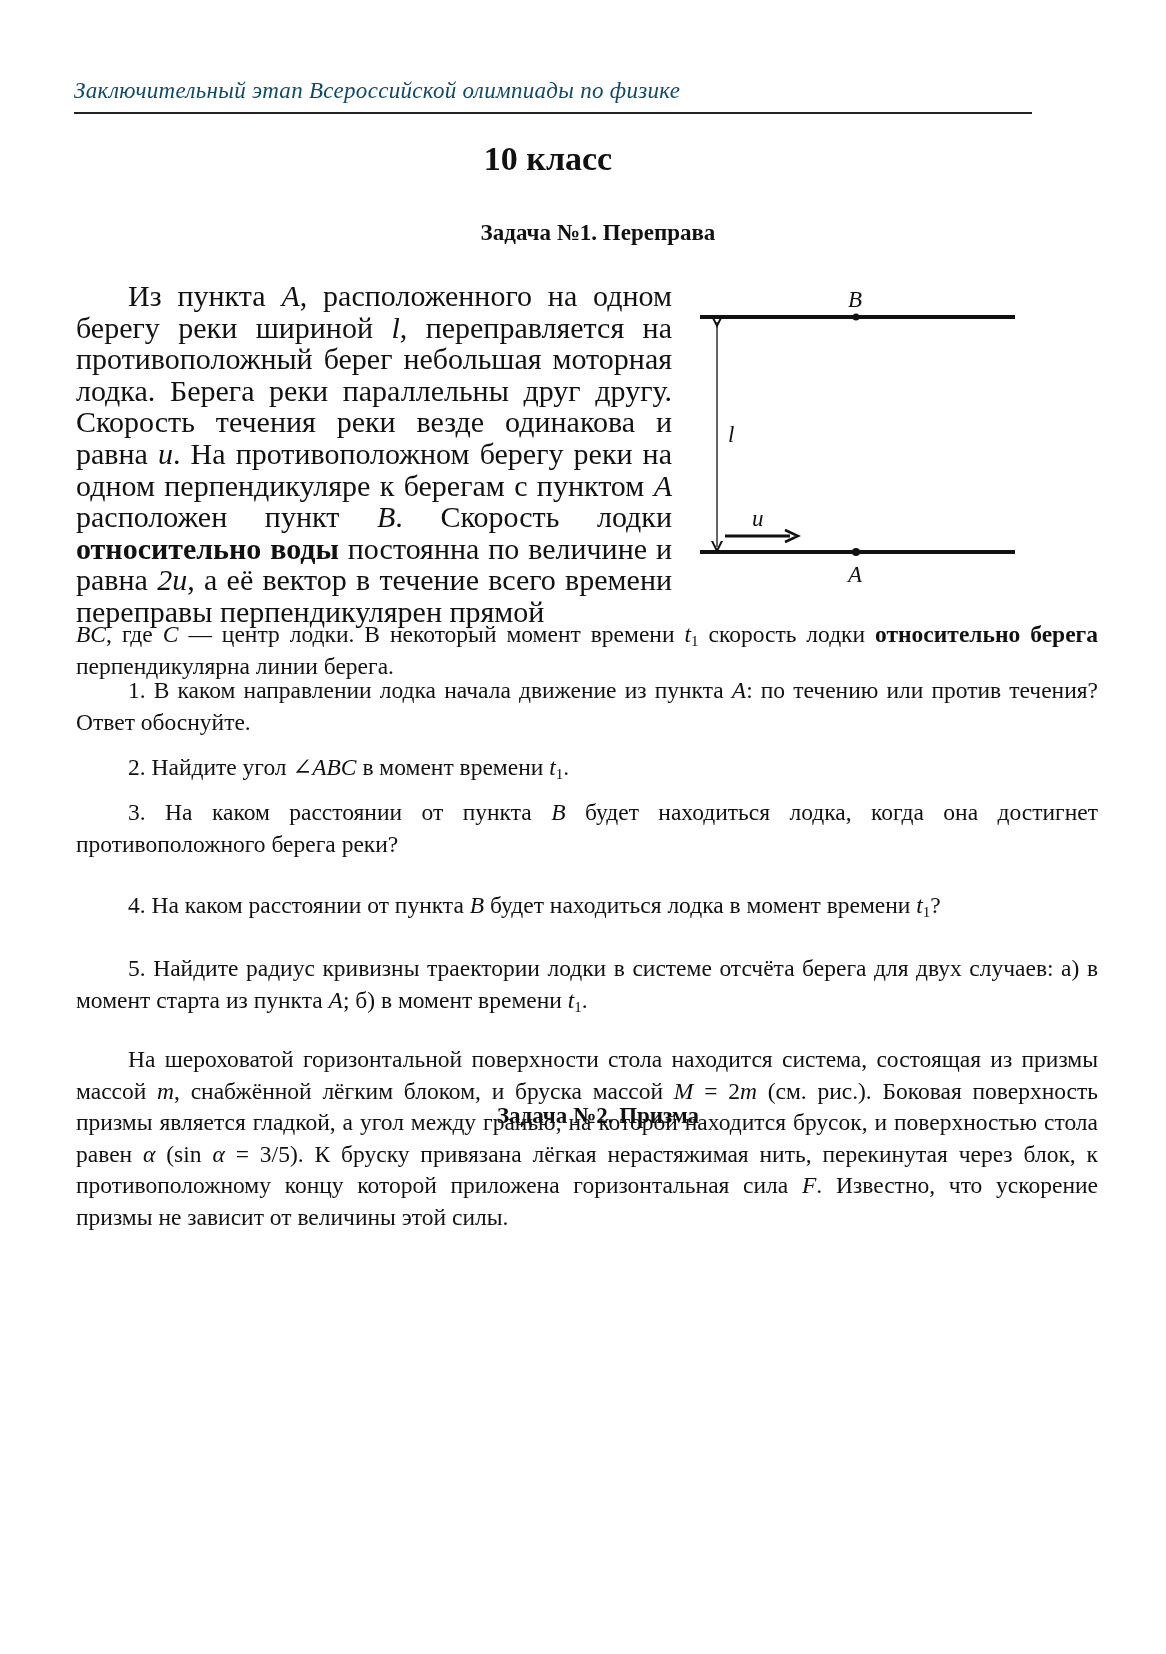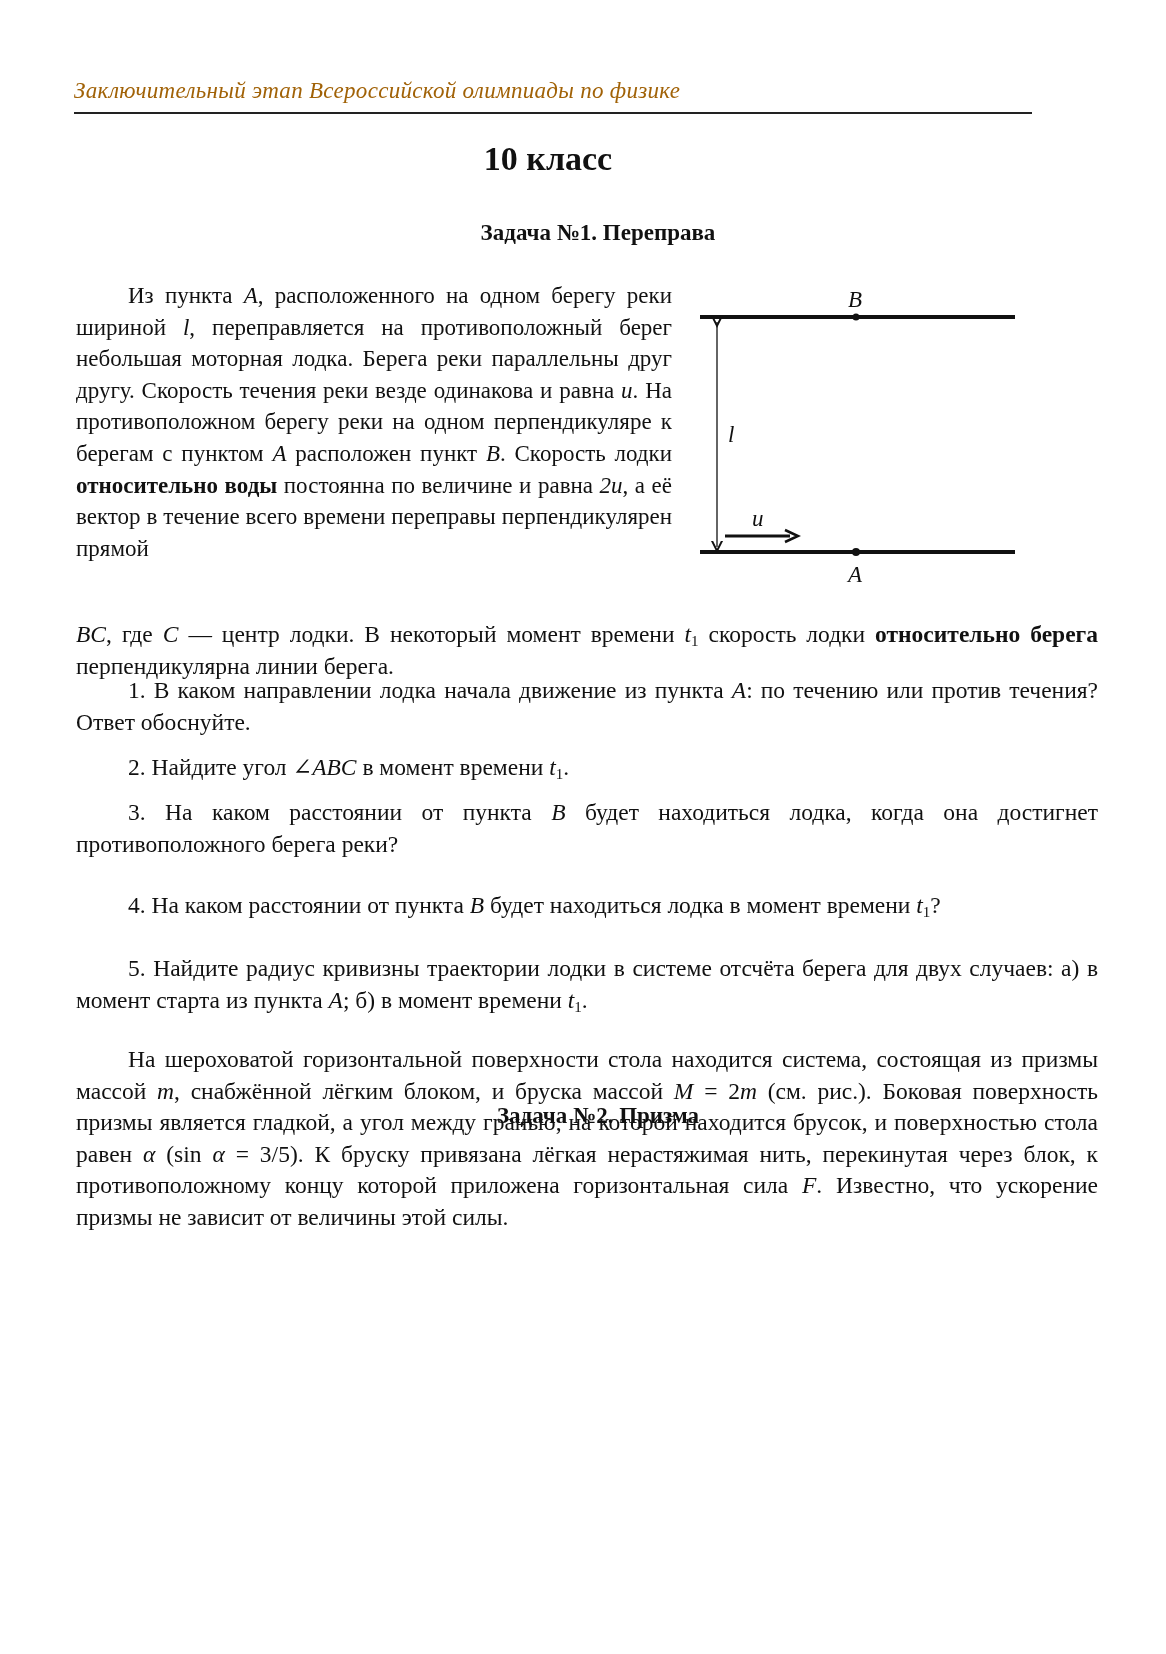--- a/index.html
+++ b/index.html
@@ -1,30 +1,30 @@
 <!DOCTYPE html>
 <html><head>
 <meta charset="utf-8">
 <style>
   html, body { margin: 0; padding: 0; background: #ffffff; }
   body { width: 1166px; height: 1654px; position: relative; overflow: hidden;
          font-family: "Liberation Serif", "DejaVu Serif", serif; color: #111; }
   .header { position: absolute; left: 74px; top: 78px; width: 958px;
-            font-style: italic; font-size: 23px; letter-spacing: 0.3px; color: #a16207; }
+            font-style: italic; font-size: 23px; letter-spacing: 0.3px; color: #0c4a6e; }
   .header-rule { position: absolute; left: 74px; top: 112px; width: 958px; height: 1.5px; background: #222; }
   .title { position: absolute; left: 0; width: 1096px; top: 140px; text-align: center;
            font-size: 34px; font-weight: bold; }
   .h2 { position: absolute; left: 0; width: 1166px; text-align: center; font-size: 23px; font-weight: bold; padding-left: 15px; }
   .para { position: absolute; left: 76px; width: 1022px; font-size: 23.5px; line-height: 31.6px;
           text-align: justify; }
   .para.indent { text-indent: 52px; }
   .i { font-style: italic; }
   b { font-weight: bold; }
   sub { font-size: 15px; vertical-align: -4px; line-height: 0; }
-  .float-text { position: absolute; left: 76px; top: 280px; width: 596px; font-size: 23px;
+  .float-text { position: absolute; left: 76px; top: 280px; width: 596px; font-size: 30px;
                 line-height: 31.6px; text-align: justify; text-indent: 52px; }
   .fig { position: absolute; left: 690px; top: 280px; width: 400px; height: 330px; }
   .fig text { font-family: "Liberation Serif", "DejaVu Serif", serif; font-style: italic; font-size: 23px; fill: #111; }
 </style>
 </head>
 <body>
 
 <div class="header">Заключительный этап Всероссийской олимпиады по физике</div>
 <div class="header-rule"></div>
 

